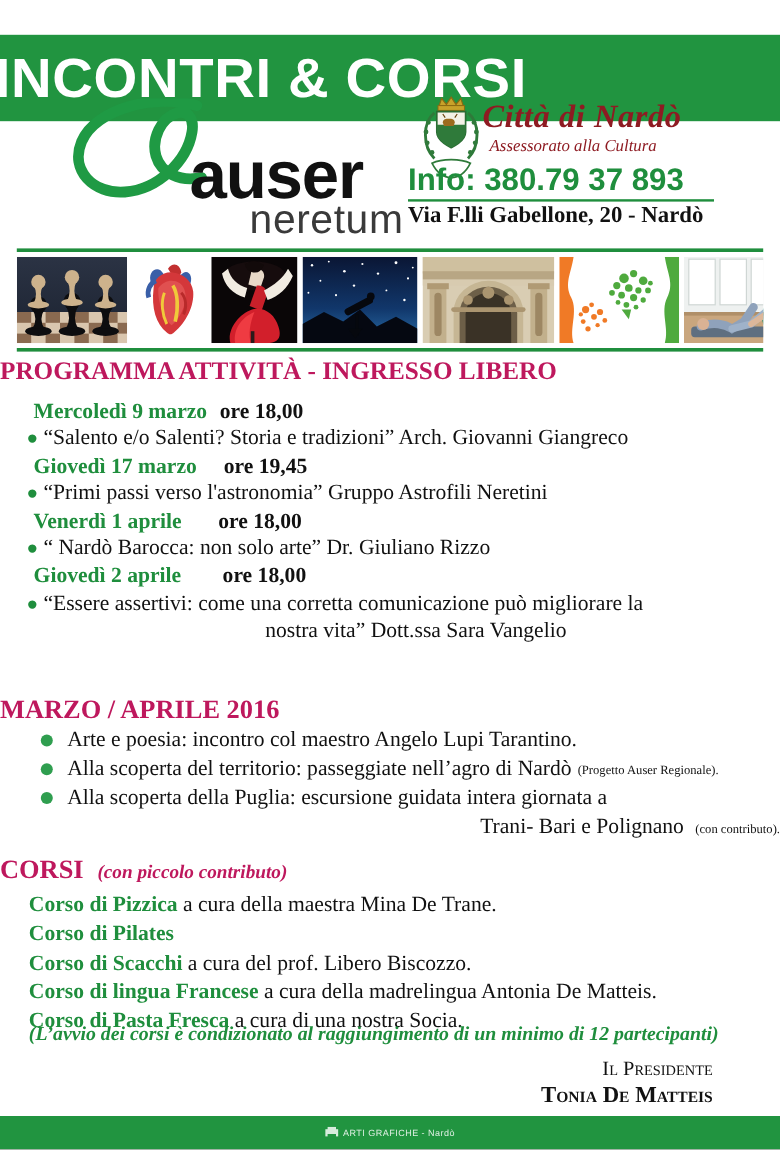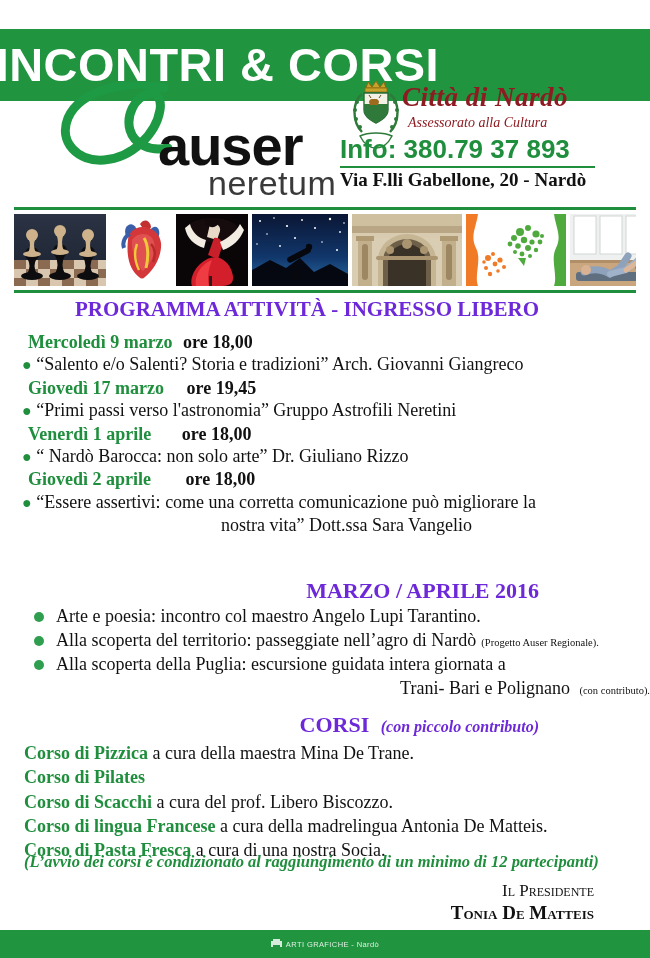--- a/index.html
+++ b/index.html
@@ -63,22 +63,22 @@
   }
   
   .rule{position:absolute;left:14px;width:622px;height:3px;background:#1f8e3d;}
   .strip{
     position:absolute;left:14px;top:214px;width:622px;height:72px;
     display:flex;gap:4px;overflow:hidden;
   }
   .tile{position:relative;overflow:hidden;flex:0 0 auto;height:72px;}
   
   .section-title{
-    position:absolute;left:0;width:539px;text-align:right;
-    font-family:"Liberation Serif", serif;font-weight:bold;color:#6d28d9;
+    position:absolute;left:0;width:539px;text-align:left;
+    font-family:"Liberation Serif", serif;font-weight:bold;color:#be185d;
     white-space:nowrap;
   }
   
   .events{position:absolute;left:0;top:332px;width:650px;}
   .ev-head{
     font-family:"Liberation Serif", serif;font-weight:bold;font-size:18px;
     color:#1f8e3d;margin:0 0 1px 28px;line-height:1.18;
   }
   .ev-head .hour{color:#111111;}
   .ev-body{

